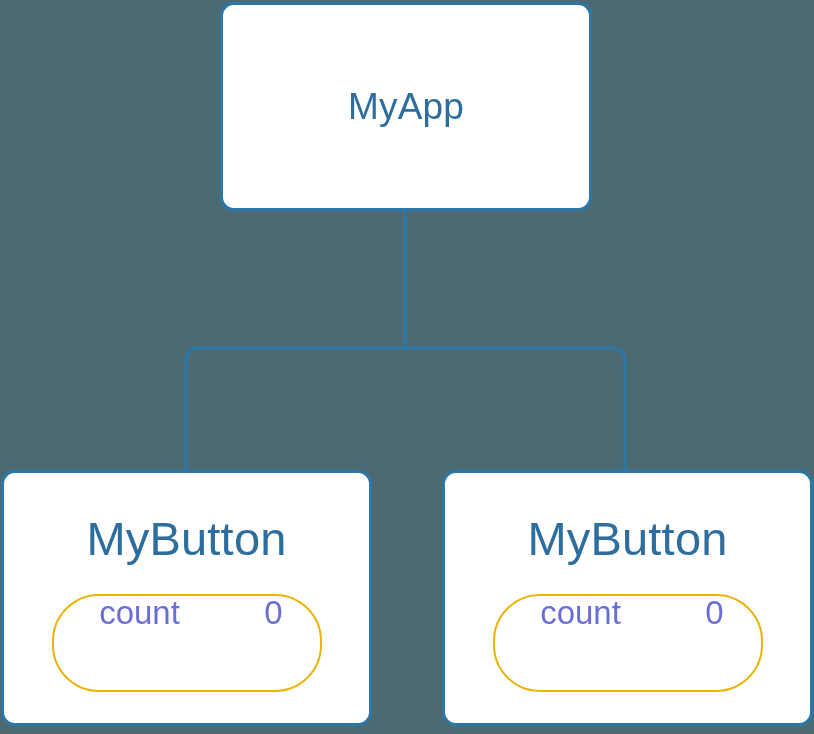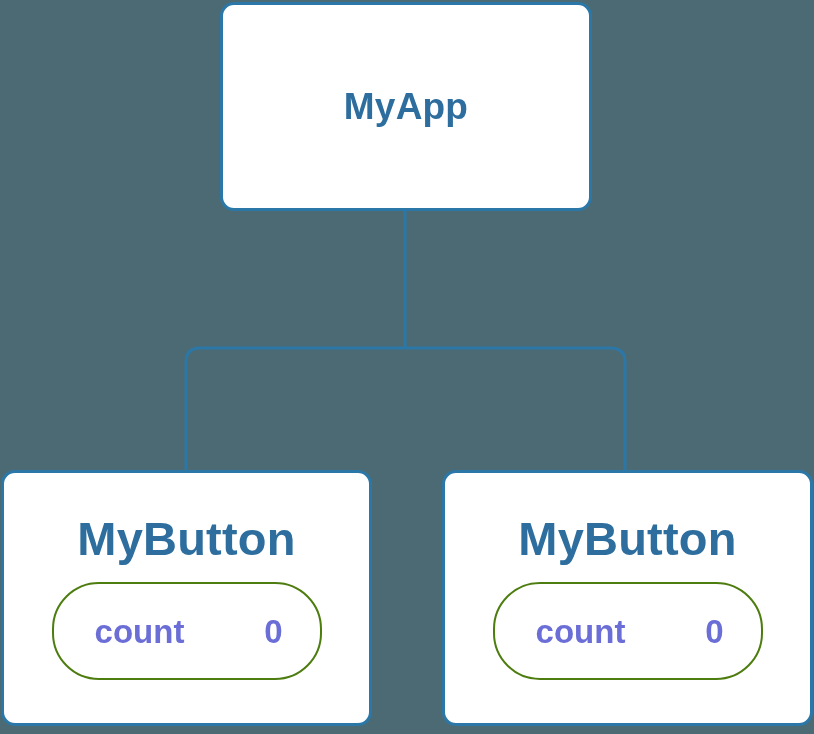--- a/index.html
+++ b/index.html
@@ -31,21 +31,20 @@
   .node {
     position: absolute;
     box-sizing: border-box;
     background: #ffffff;
     border: 3px solid #2b78a8;
     border-radius: 14px;
     display: flex;
     flex-direction: column;
     align-items: center;
     z-index: 2;
-    font-weight: bold;
   }
   #node-root {
     left: 220px;
     top: 2px;
     width: 372px;
     height: 209px;
     justify-content: center;
   }
   #node-child-0 {
     left: 1px;
@@ -65,25 +64,25 @@
     color: #2d6e9e;
     font-size: 47px;
     line-height: 1;
     letter-spacing: 0.2px;
     white-space: nowrap;
   }
   #node-root .node-title {
     font-size: 37px;
   }
   .state-pill {
-    margin-top: 20px;
+    margin-top: 32px;
     display: flex;
-    align-items: center;
+    align-items: flex-start;
     height: 94px;
-    border: 2px solid #4d7c0f;
+    border: 2px solid #eab308;
     border-radius: 47px;
     background: #ffffff;
     overflow: hidden;
   }
   .pill-key,
   .pill-value {
     display: flex;
     align-items: center;
     justify-content: center;
     color: #6b6ed6;

